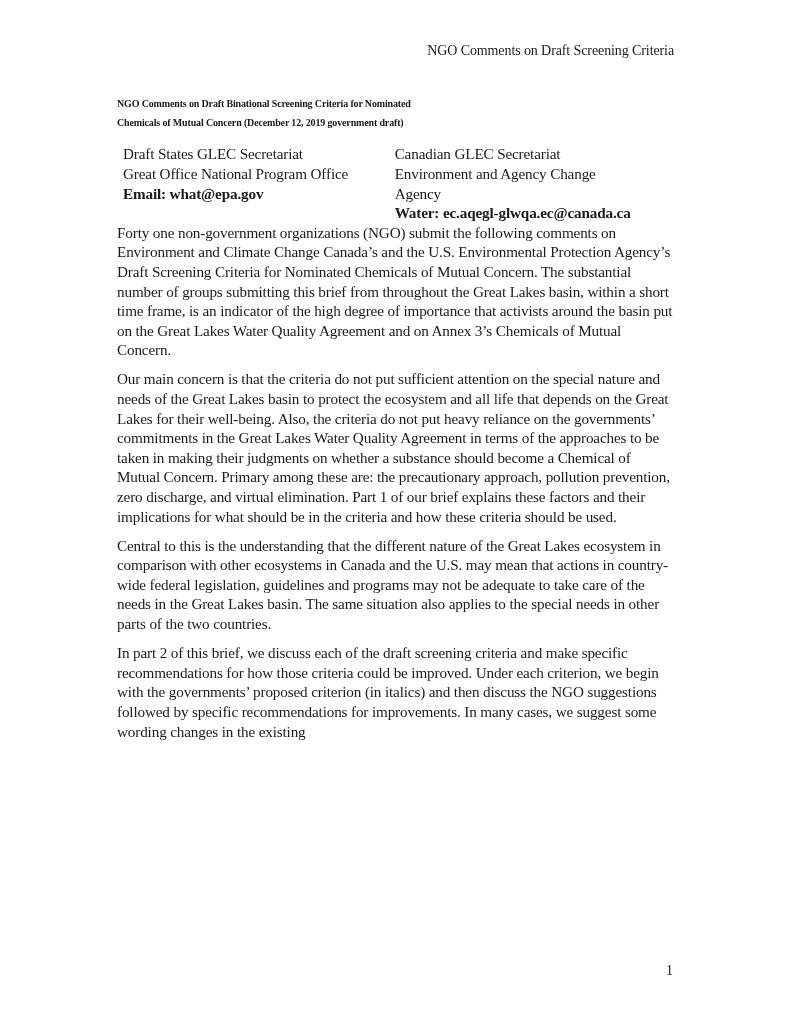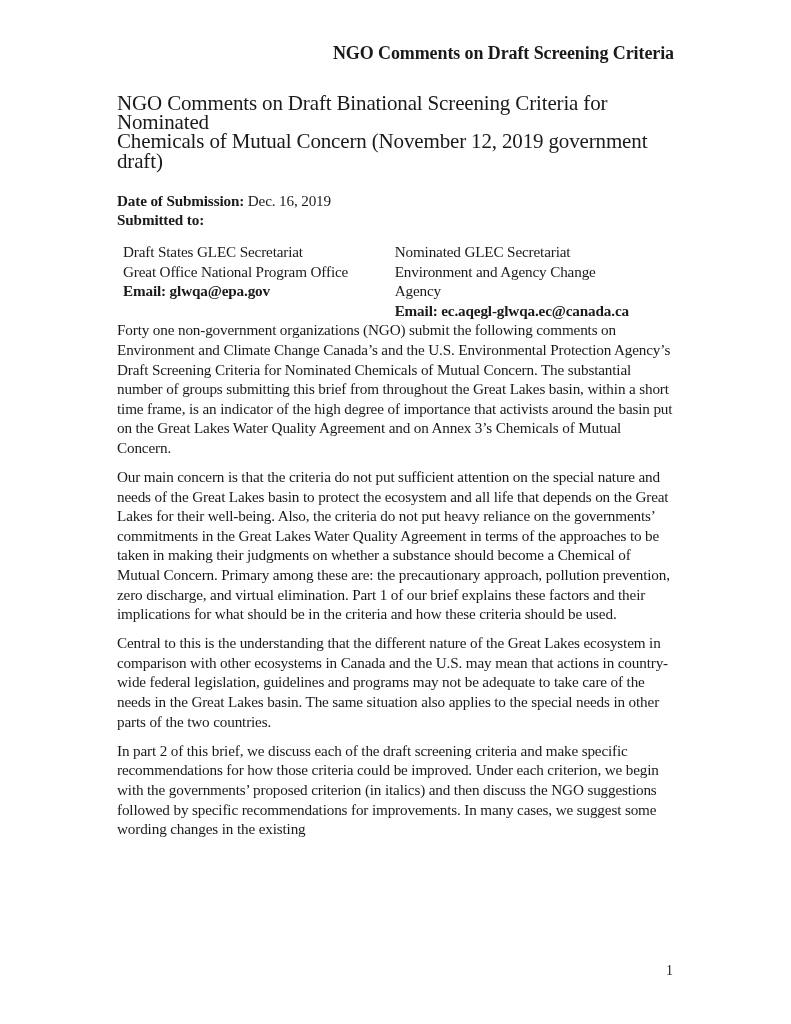--- a/index.html
+++ b/index.html
@@ -1,60 +1,54 @@
 <!DOCTYPE html>
 <html><head>
 <meta charset="utf-8">
 <style>
   html, body { margin: 0; padding: 0; background: #ffffff; }
   body { width: 791px; height: 1024px; position: relative; overflow: hidden;
          font-family: "Liberation Serif", "DejaVu Serif", serif; color: #1a1a1a; }
-  .header { position: absolute; top: 43px; right: 117px; font-size: 18px; letter-spacing: -0.1px; font-weight: bold; }
+  .header { position: absolute; top: 43px; right: 117px; font-size: 14px; letter-spacing: -0.1px; }
   .content { position: absolute; left: 117px; top: 94px; width: 560px; font-size: 15.2px; line-height: 19.6px; letter-spacing: -0.15px; }
-  .title { font-weight: normal; font-size: 21px; line-height: 19.2px; margin: 0; }
+  .title { font-weight: bold; font-size: 10px; line-height: 19.2px; margin: 0; }
   .meta { margin-top: 20px; }
   .meta .lbl { font-weight: bold; }
   .addr { display: flex; margin-top: 12px; padding-left: 6px; }
   .addr .col1 { width: 279px; }
   .addr .col2 { width: 290px; }
   .addr div.line { white-space: nowrap; }
   .bold { font-weight: bold; }
   .summary-h { font-weight: bold; margin-top: 12px; margin-bottom: 8px; }
   p { margin: 0 0 9.5px 0; }
   .pagenum { position: absolute; top: 963px; left: 666px; font-size: 14px; }
 </style>
 </head>
 <body>
 
 <div class="header">NGO Comments on Draft Screening Criteria</div>
 
 <div class="content">
   <div class="title">
     <div>NGO Comments on Draft Binational Screening Criteria for Nominated</div>
-    <div>Chemicals of Mutual Concern (November 12, 2019 government draft)</div>
+    <div>Chemicals of Mutual Concern (December 12, 2019 government draft)</div>
   </div>
 
-  <div class="meta">
-    <div>
-      <span class="lbl">Date of Submission:</span><span> Dec. 16, 2019</span>
-    </div>
-    <div class="lbl">Submitted to:</div>
-  </div>
 
   <div class="addr">
     <div class="col1">
       <div class="line">Draft States GLEC Secretariat</div>
       <div class="line">Great Office National Program Office</div>
-      <div class="line bold">Email: glwqa@epa.gov</div>
+      <div class="line bold">Email: what@epa.gov</div>
     </div>
     <div class="col2">
-      <div class="line">Nominated GLEC Secretariat</div>
+      <div class="line">Canadian GLEC Secretariat</div>
       <div class="line">Environment and Agency Change</div>
       <div class="line">Agency</div>
-      <div class="line bold">Email: ec.aqegl-glwqa.ec@canada.ca</div>
+      <div class="line bold">Water: ec.aqegl-glwqa.ec@canada.ca</div>
     </div>
   </div>
 
 
   <p>Forty one non-government organizations (NGO) submit the following comments on Environment and Climate Change Canada’s and the U.S. Environmental Protection Agency’s Draft Screening Criteria for Nominated Chemicals of Mutual Concern. The substantial number of groups submitting this brief from throughout the Great Lakes basin, within a short time frame, is an indicator of the high degree of importance that activists around the basin put on the Great Lakes Water Quality Agreement and on Annex 3’s Chemicals of Mutual Concern.</p>
   <p>Our main concern is that the criteria do not put sufficient attention on the special nature and needs of the Great Lakes basin to protect the ecosystem and all life that depends on the Great Lakes for their well-being. Also, the criteria do not put heavy reliance on the governments’ commitments in the Great Lakes Water Quality Agreement in terms of the approaches to be taken in making their judgments on whether a substance should become a Chemical of Mutual Concern. Primary among these are: the precautionary approach, pollution prevention, zero discharge, and virtual elimination. Part 1 of our brief explains these factors and their implications for what should be in the criteria and how these criteria should be used.</p>
   <p>Central to this is the understanding that the different nature of the Great Lakes ecosystem in comparison with other ecosystems in Canada and the U.S. may mean that actions in country-wide federal legislation, guidelines and programs may not be adequate to take care of the needs in the Great Lakes basin. The same situation also applies to the special needs in other parts of the two countries.</p>
   <p>In part 2 of this brief, we discuss each of the draft screening criteria and make specific recommendations for how those criteria could be improved. Under each criterion, we begin with the governments’ proposed criterion (in italics) and then discuss the NGO suggestions followed by specific recommendations for improvements. In many cases, we suggest some wording changes in the existing</p>
 </div>
 

